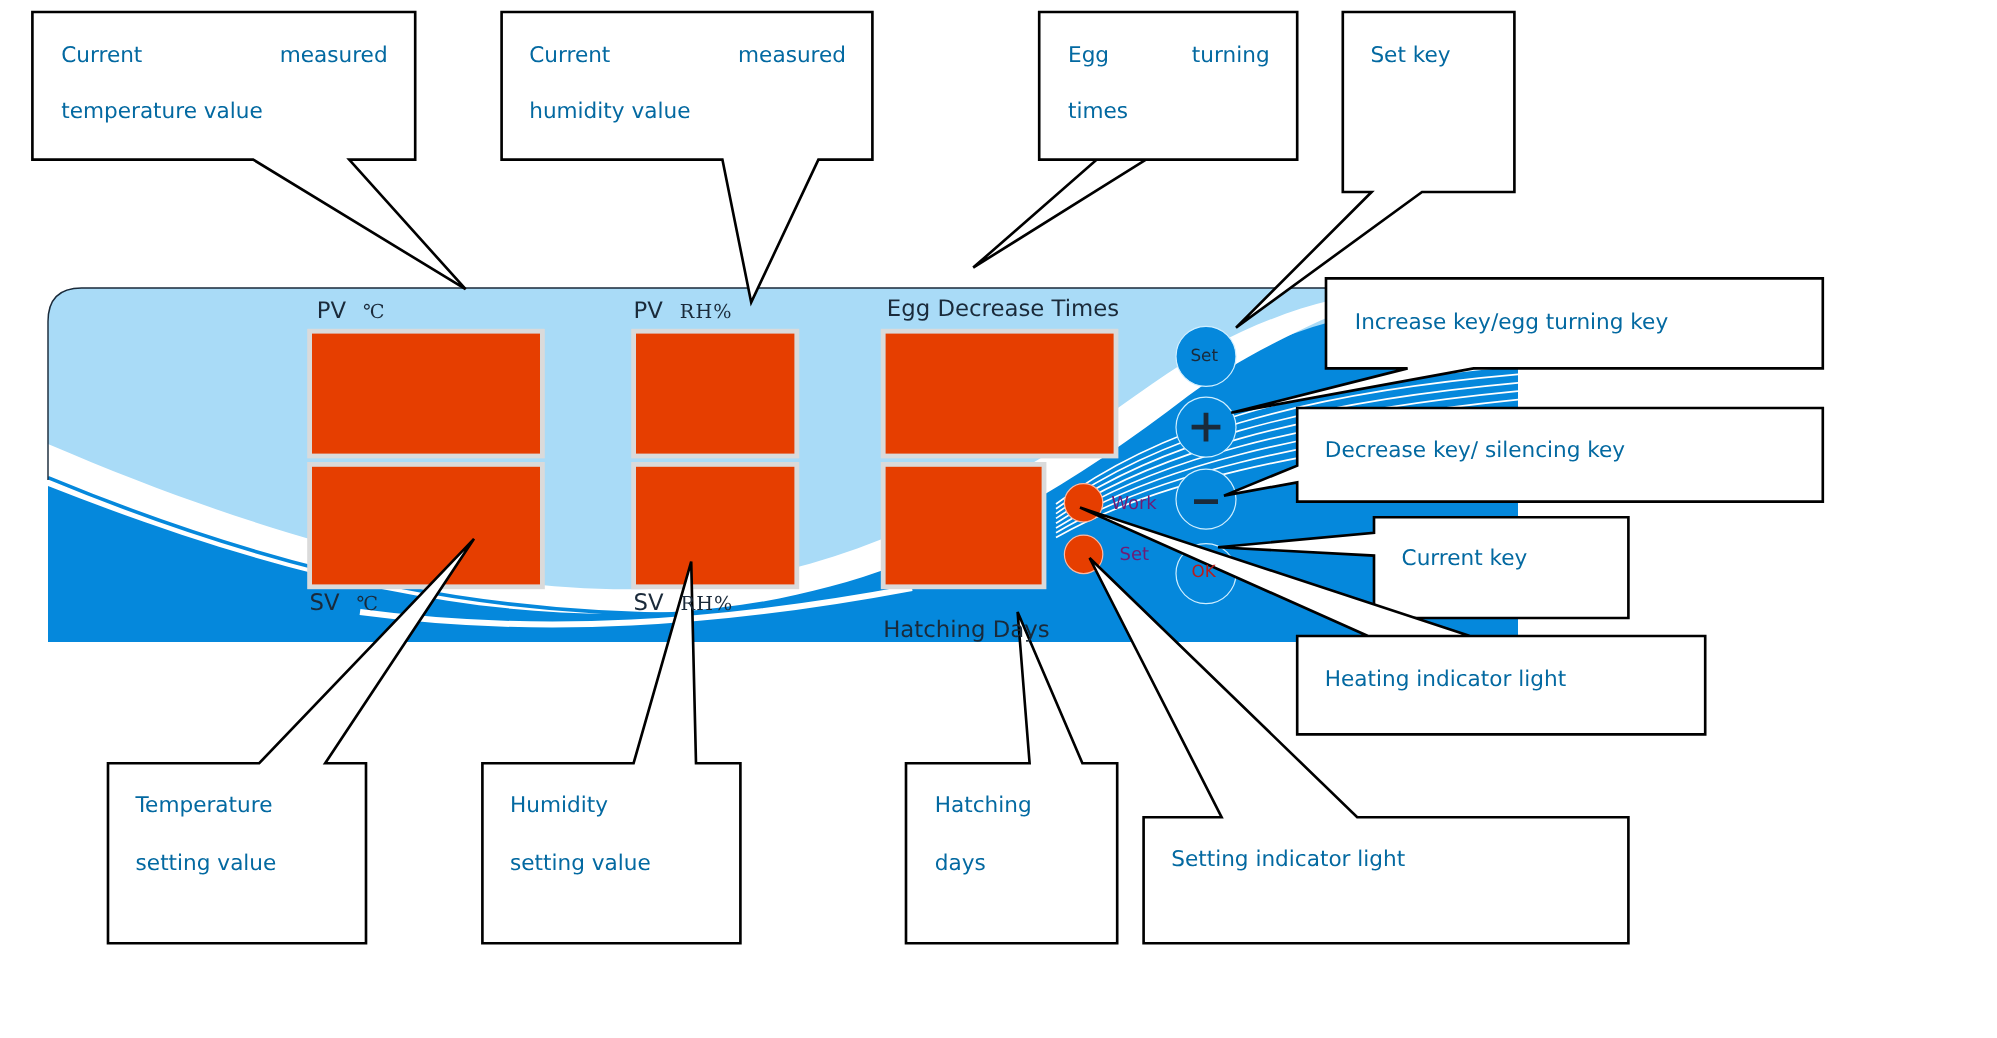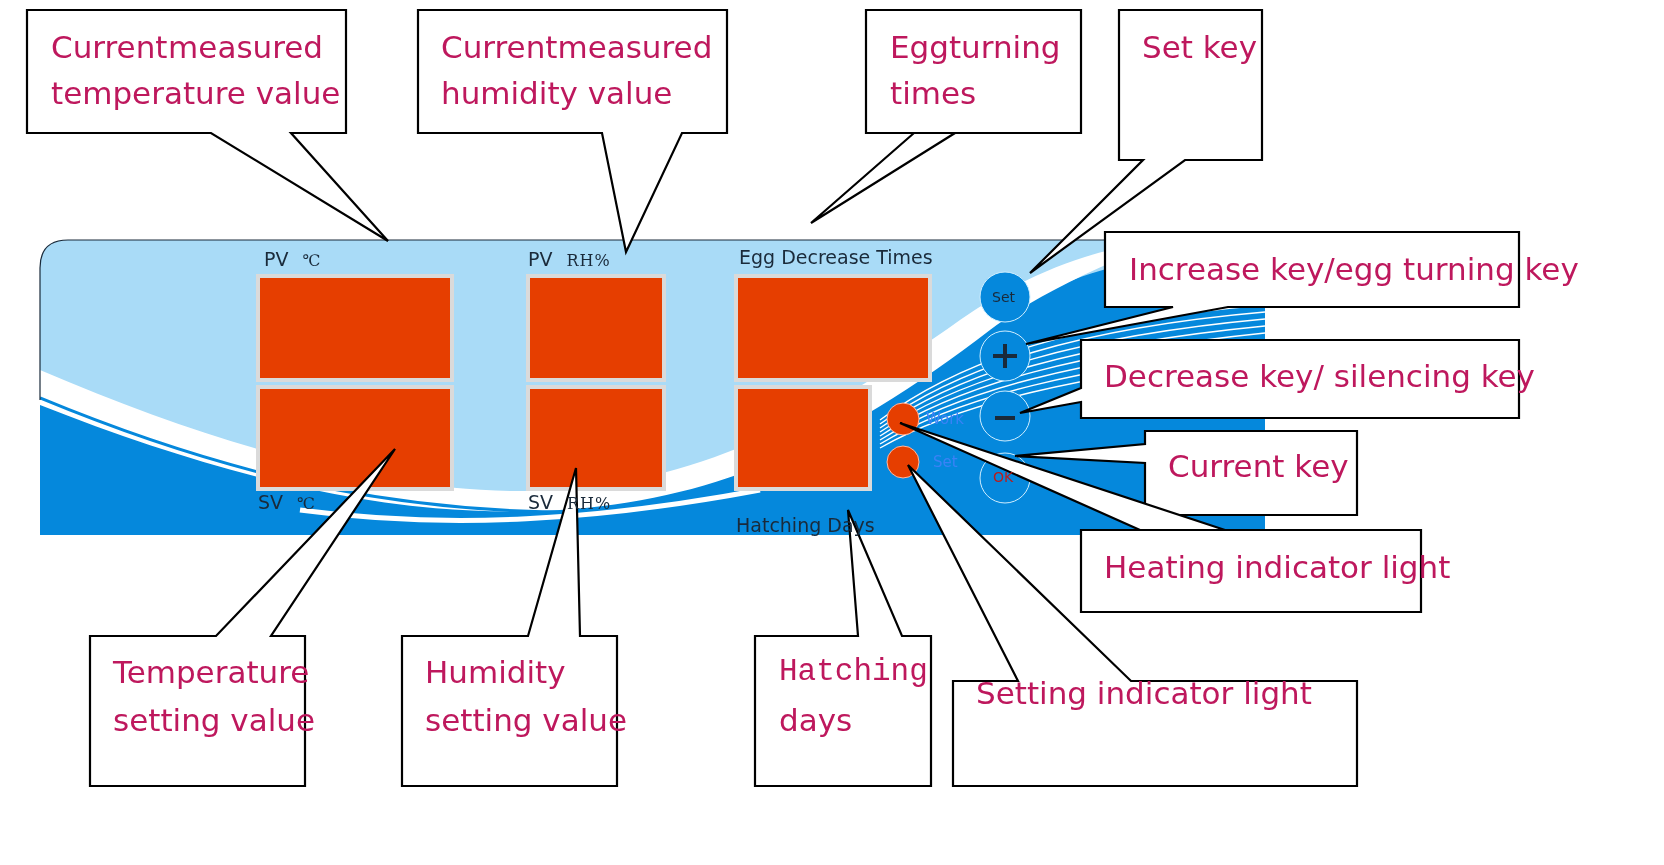--- a/index.html
+++ b/index.html
@@ -1,25 +1,25 @@
 <!DOCTYPE html>
 <html><head>
 <meta charset="utf-8">
 <style>
   html, body { margin:0; padding:0; background:#ffffff; }
   body { width:1664px; height:865px; position:relative; overflow:hidden;
          font-family:"Liberation Sans", sans-serif; }
   #stage { position:absolute; left:0; top:0; width:1664px; height:865px; }
   .callout-text { position:absolute; font-family:"DejaVu Sans", sans-serif;
-                  font-size:31px; color:#be185d; line-height:46px; white-space:nowrap; }
+                  font-size:18px; color:#0369a1; line-height:46px; white-space:nowrap; }
   .justified { display:flex; justify-content:space-between; }
   .panel-label { position:absolute; font-family:"DejaVu Sans", sans-serif; font-size:19px; color:#1a2a3a; white-space:nowrap; }
   .unit { font-family:"DejaVu Serif", serif; font-size:16px; margin-left:14px; letter-spacing:1px; }
   .key-label { position:absolute; font-family:"DejaVu Sans", sans-serif; font-size:14px; color:#1a2a3a; }
-  .led-label { position:absolute; font-family:"DejaVu Sans", sans-serif; font-size:15px; color:#3b82f6; }
+  .led-label { position:absolute; font-family:"DejaVu Sans", sans-serif; font-size:15px; color:#701a75; }
 </style>
 </head>
 <body>
 
 <svg id="stage" width="1664" height="865" viewBox="0 0 1664 865" xmlns="http://www.w3.org/2000/svg">
   <defs>
     <clipPath id="panelClip">
       <path d="M68,240 L1265,240 L1265,535 L40,535 L40,268 Q40,240 68,240 Z"></path>
     </clipPath>
   </defs>
@@ -136,16 +136,16 @@
 <div class="callout-text" style="left:1104px;top:353px;">Decrease key/ silencing key</div>
 <div class="callout-text" style="left:1168px;top:443px;">Current key</div>
 <div class="callout-text" style="left:1104px;top:544px;">Heating indicator light</div>
 
 <div class="callout-text" style="left:113px;top:649px;">Temperature</div>
 <div class="callout-text" style="left:113px;top:697px;">setting value</div>
 
 <div class="callout-text" style="left:425px;top:649px;">Humidity</div>
 <div class="callout-text" style="left:425px;top:697px;">setting value</div>
 
-<div class="callout-text" style="left:779px;top:649px;font-family:Liberation Mono, monospace;">Hatching</div>
+<div class="callout-text" style="left:779px;top:649px;">Hatching</div>
 <div class="callout-text" style="left:779px;top:697px;">days</div>
 
-<div class="callout-text" style="left:976px;top:670px;">Setting indicator light</div>
+<div class="callout-text" style="left:976px;top:694px;">Setting indicator light</div>
 
 </body></html>

